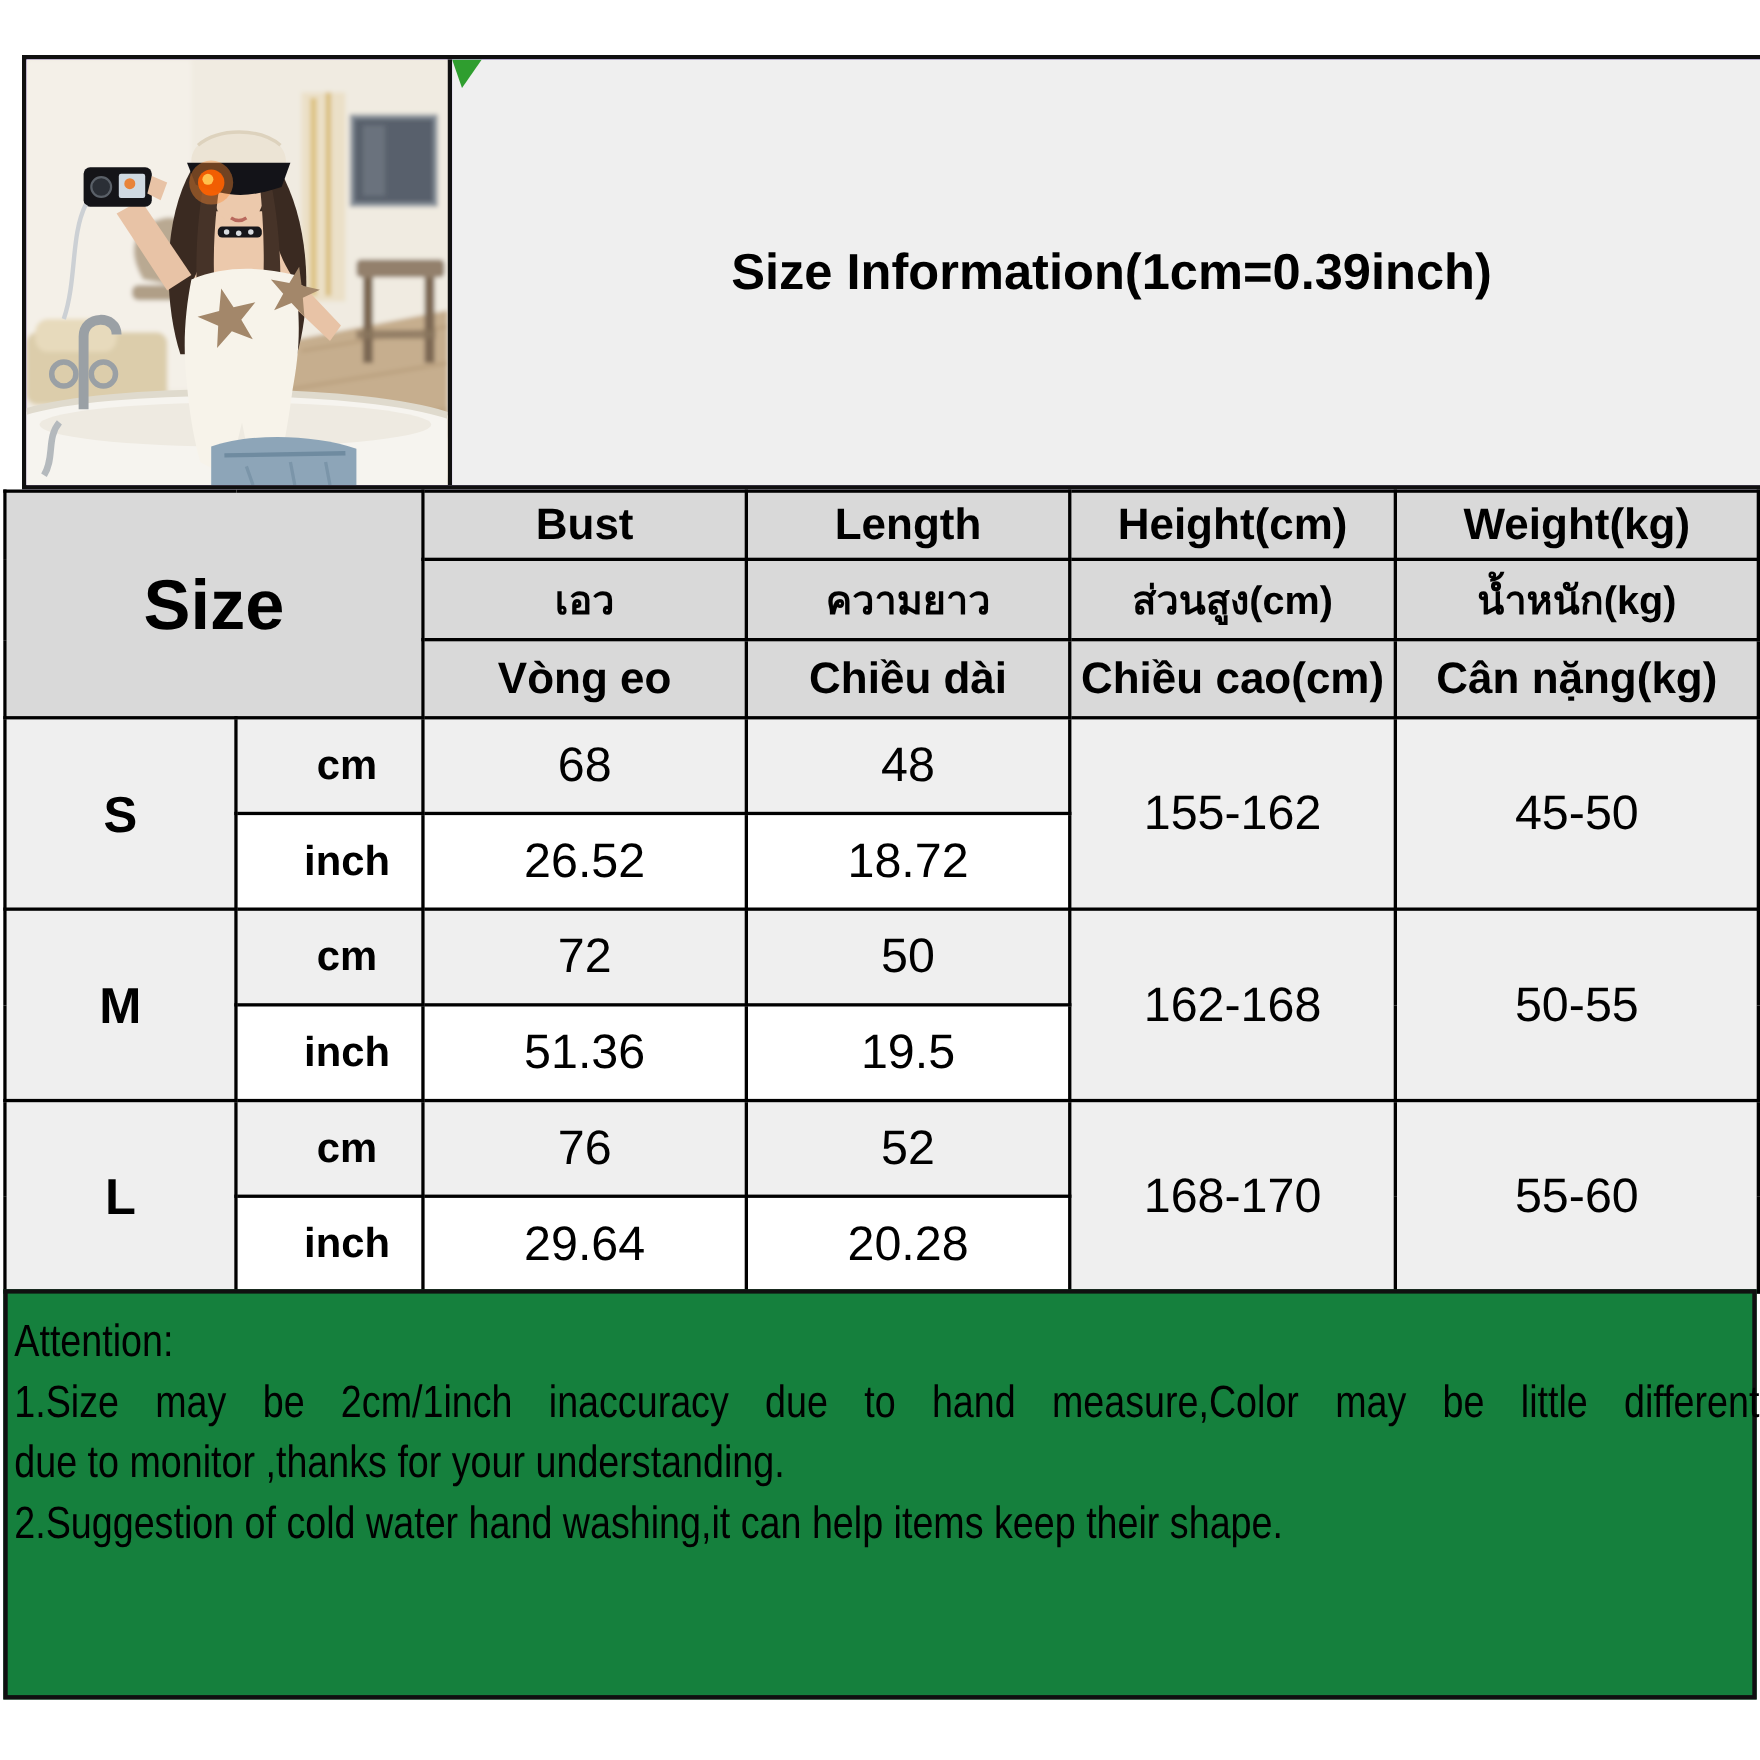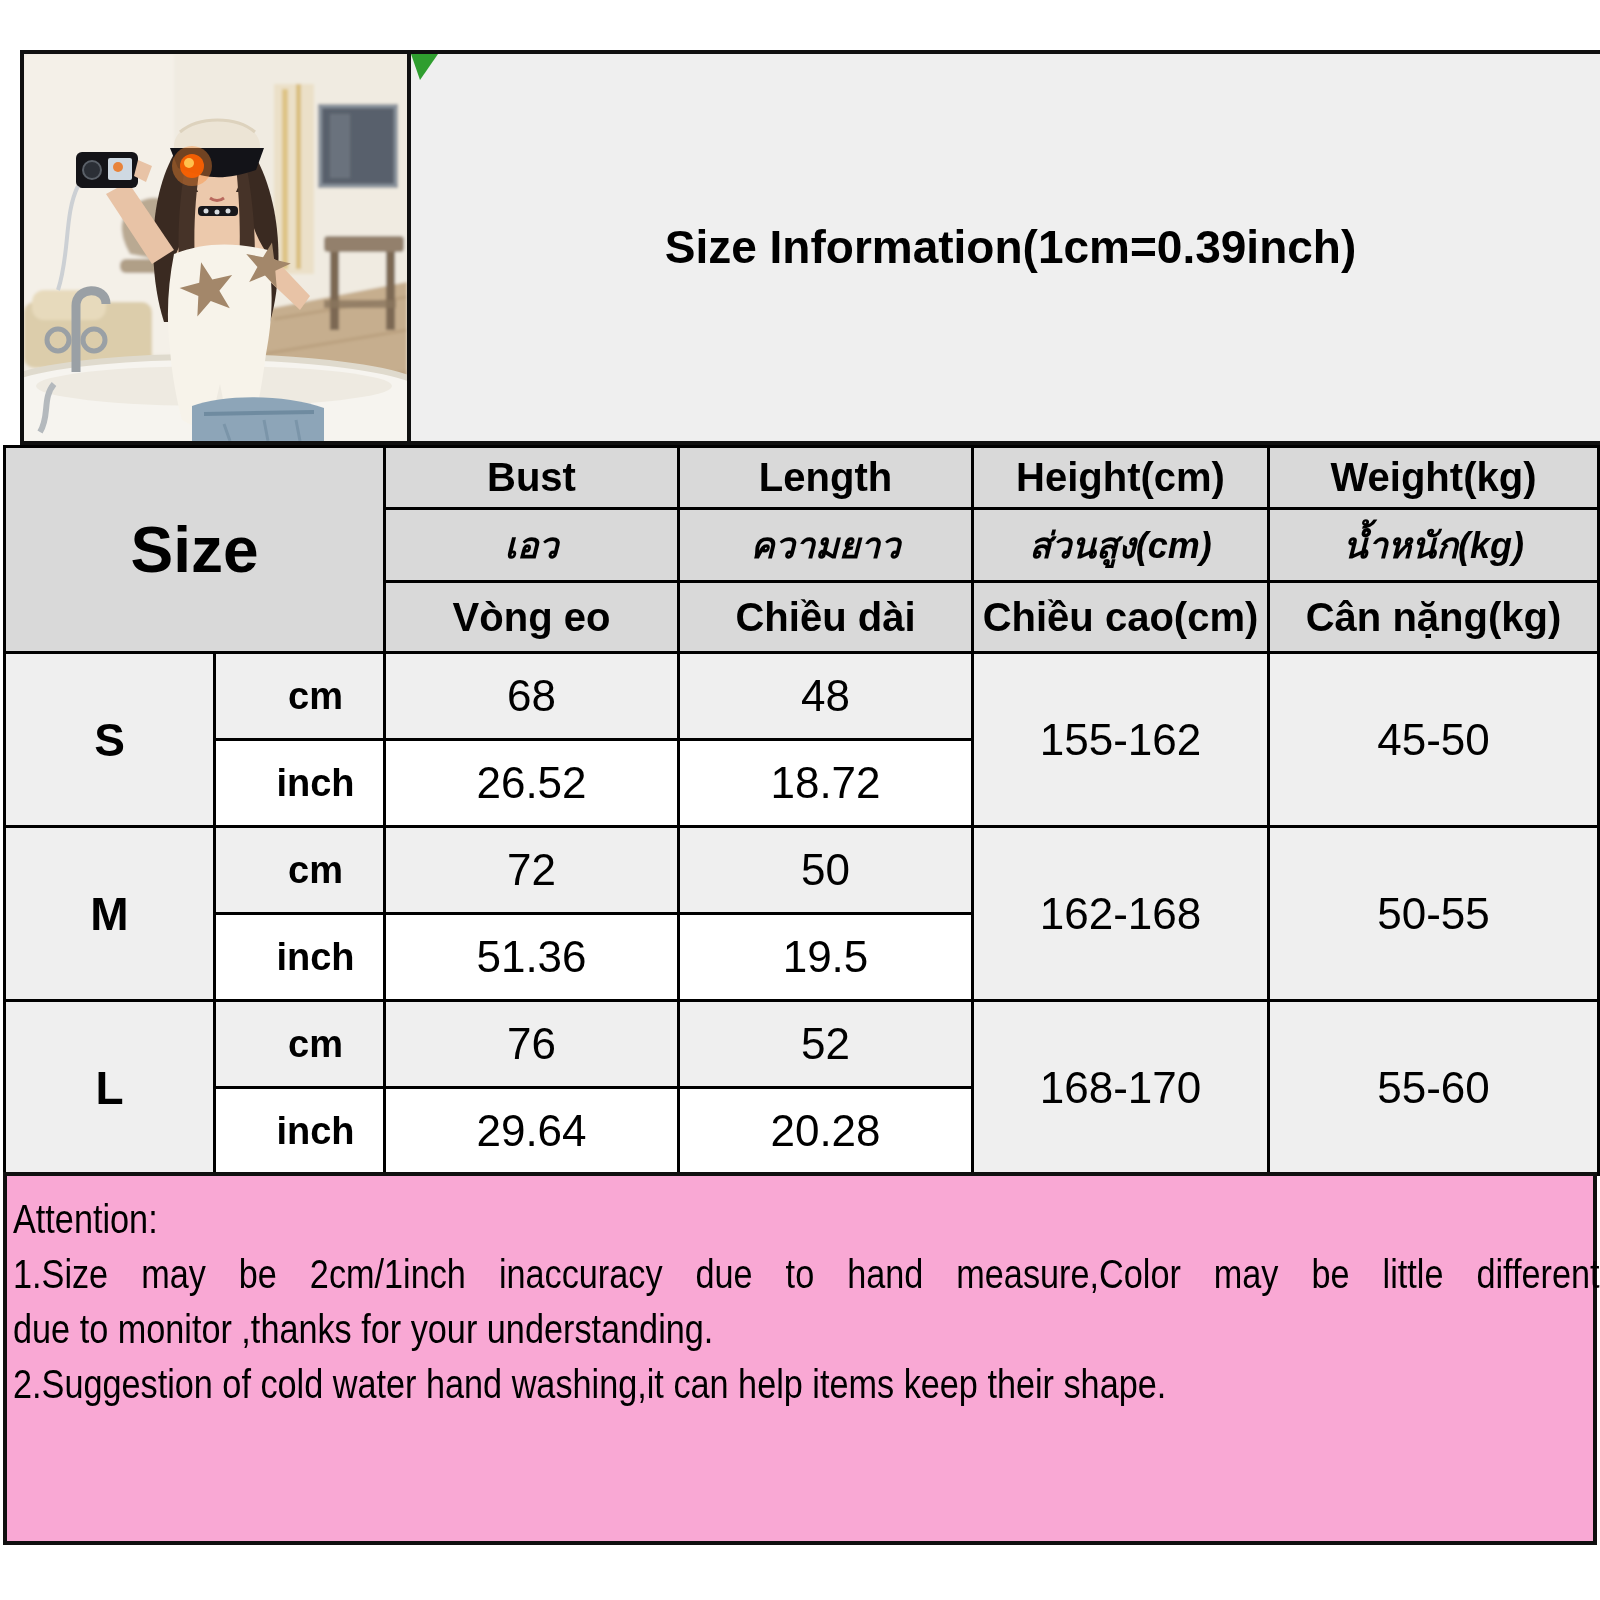--- a/index.html
+++ b/index.html
@@ -16,35 +16,35 @@
              justify-content:center;text-align:center;}
   .title-en,.title-vi{font-size:46px;font-weight:bold;line-height:63px;}
   .title-th{font-size:44px;font-weight:bold;line-height:67px;}
   .corner-flag{position:absolute;left:0;top:0;}
 
   
   .size-table{position:absolute;left:3px;top:445px;width:1594px;border-collapse:collapse;
               table-layout:fixed;background:#ffffff;}
   .size-table td{border:3px solid #000000;text-align:center;vertical-align:middle;
                  padding:0;overflow:hidden;}
-  tr.r-en{height:62px;} tr.r-th{height:73px;font-style:italic;} tr.r-vi{height:71px;} tr.r-data{height:87px;}
+  tr.r-en{height:62px;} tr.r-th{height:73px;} tr.r-vi{height:71px;} tr.r-data{height:87px;}
   td.hdr{background:#d9d9d9;font-weight:bold;font-size:40px;}
   tr.r-th td.hdr{font-size:36px;}
   tr.r-vi td.hdr{font-size:40px;}
   tr.cm-row td{background:#efefef;}
   tr.inch-row td{background:#ffffff;}
   td.size-cell{background:#d9d9d9;font-weight:bold;font-size:64px;}
   td.letter{background:#d9d9d9;font-weight:bold;font-size:46px;}
   td.unit{font-weight:bold;font-size:38px;padding-left:32px;}
   td.val{font-size:44px;font-weight:normal;}
   td.range{background:#efefef;font-size:44px;font-weight:normal;text-align:center;}
 
   
   .attention-box{position:absolute;left:3px;top:1172px;width:1594px;height:373px;
-                 box-sizing:border-box;border:4px solid #101010;background:#f9a8d4;}
+                 box-sizing:border-box;border:4px solid #101010;background:#15803d;}
   .attention-text{position:absolute;left:6px;top:16px;width:1900px;
                   transform:scaleX(0.835);transform-origin:0 0;
                   font-size:41px;line-height:55px;color:#000;}
   .attention-text div{white-space:normal;}
   .attention-text .justify{text-align:justify;text-align-last:justify;}
 </style>
 </head>
 <body>
 
 <div class="page">

